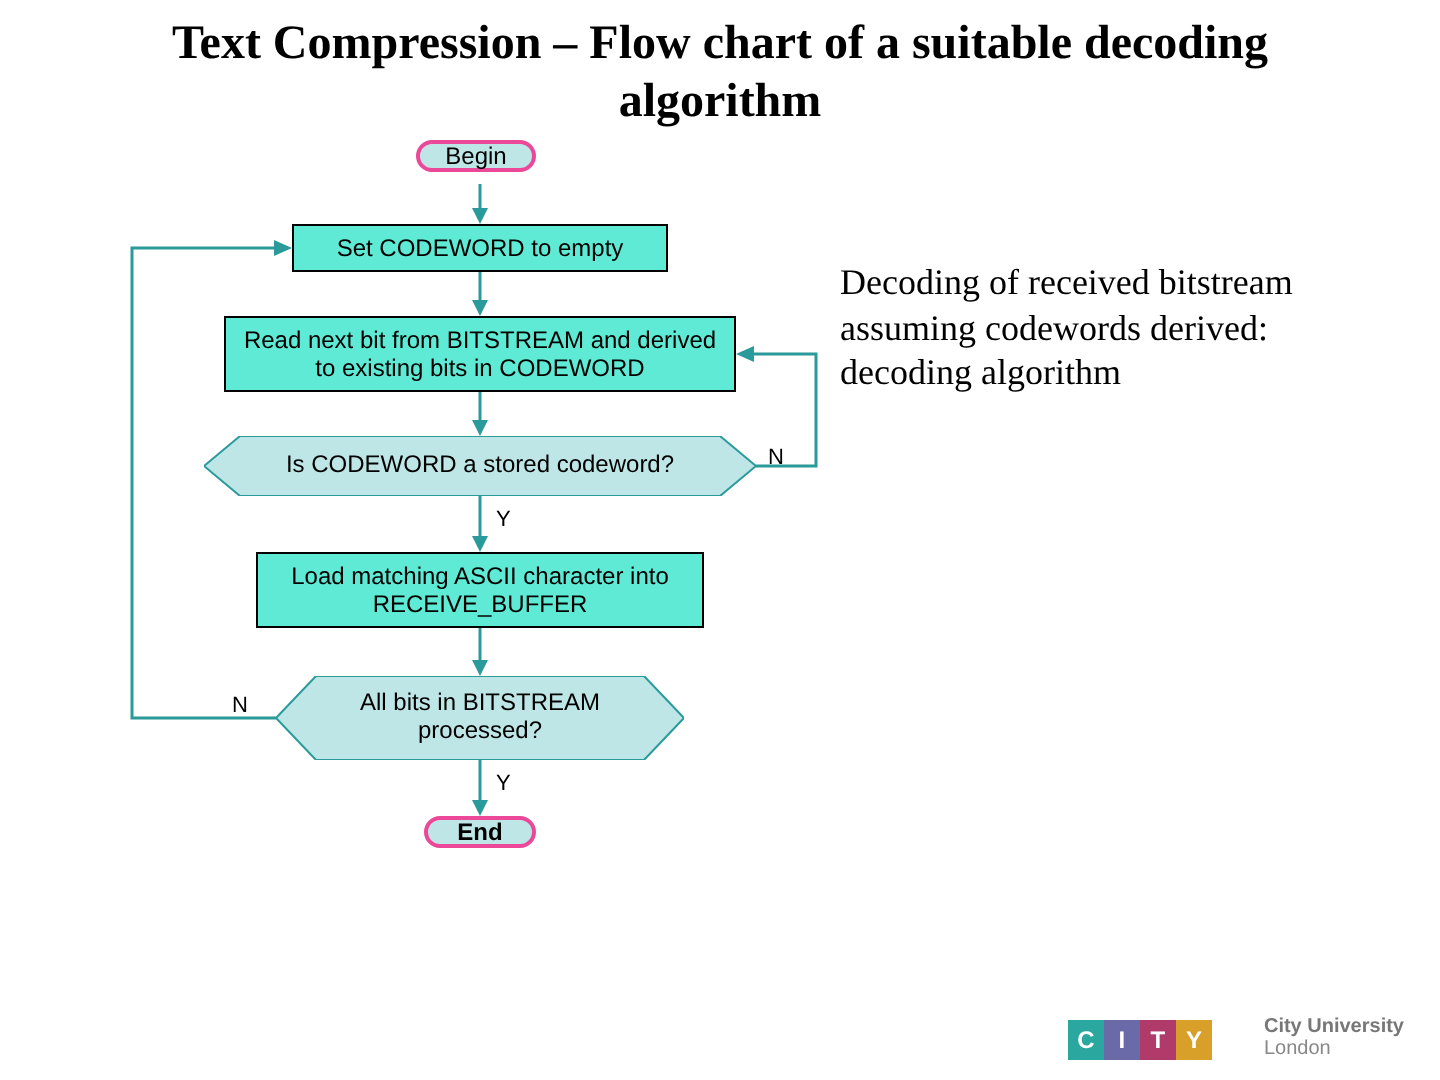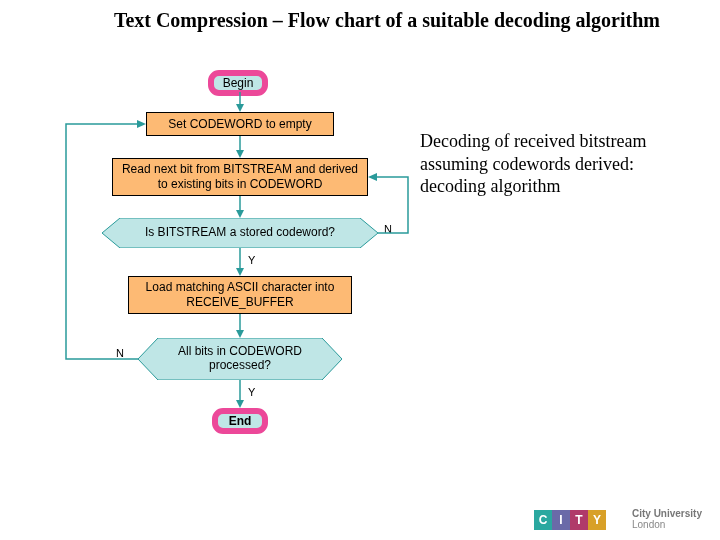--- a/index.html
+++ b/index.html
@@ -5,22 +5,22 @@
   * { box-sizing: border-box; margin: 0; padding: 0; }
   body {
     width: 720px;
     height: 540px;
     background: #fff;
     font-family: "Times New Roman", Times, serif;
     position: relative;
     overflow: hidden;
   }
   .title {
-    text-align: right;
-    font-size: 20px;
+    text-align: center;
+    font-size: 24px;
     font-weight: bold;
     padding: 8px 60px 4px;
     line-height: 1.2;
   }
   .desc {
     position: absolute;
     left: 420px;
     top: 130px;
     width: 280px;
     font-size: 18px;
@@ -38,29 +38,28 @@
     font-family: Arial, Helvetica, sans-serif;
     font-size: 12px;
     text-align: center;
     display: flex;
     align-items: center;
     justify-content: center;
     line-height: 1.2;
   }
   .terminal {
     background: #bfe6e6;
-    border: 6px solid #ec4899;
+    border: 2px solid #ec4899;
     border-radius: 11px;
-    height: 26px;
+    height: 16px;
   }
   .process {
-    background: #fdba74;
+    background: #5eead4;
     border: 1px solid #000;
     padding: 4px 6px;
-    align-items: flex-end;
   }
   .decision {
     position: absolute;
   }
   .decision svg { position: absolute; left: 0; top: 0; }
   .decision .dtext {
     position: absolute;
     left: 0; top: 0; right: 0; bottom: 0;
     display: flex;
     align-items: center;
@@ -135,21 +134,21 @@
 
   <svg class="arrow" style="left:205px; top:126px; width:10px; height:22px;">
     <line x1="5" y1="0" x2="5" y2="16" stroke="#2a9a9a" stroke-width="1.5"></line>
     <polygon points="5,22 1,14 9,14" fill="#2a9a9a"></polygon>
   </svg>
 
   <div class="decision" style="left:72px; top:148px; width:276px; height:30px;">
     <svg width="276" height="30">
       <polygon points="18,0 258,0 276,15 258,30 18,30 0,15" fill="#bfe6e6" stroke="#2a9a9a" stroke-width="1"></polygon>
     </svg>
-    <div class="dtext">Is BITSTREAM a stored codeword?</div>
+    <div class="dtext">Is CODEWORD a stored codeword?</div>
   </div>
 
   <div class="label" style="left:354px; top:153px;">N</div>
   <svg class="arrow" style="left:338px; top:100px; width:48px; height:72px;">
     <polyline points="10,63 40,63 40,7 8,7" fill="none" stroke="#2a9a9a" stroke-width="1.5"></polyline>
     <polygon points="0,7 9,3 9,11" fill="#2a9a9a"></polygon>
   </svg>
 
   <div class="label" style="left:218px; top:184px;">Y</div>
   <svg class="arrow" style="left:205px; top:178px; width:10px; height:28px;">
@@ -163,21 +162,21 @@
 
   <svg class="arrow" style="left:205px; top:244px; width:10px; height:24px;">
     <line x1="5" y1="0" x2="5" y2="18" stroke="#2a9a9a" stroke-width="1.5"></line>
     <polygon points="5,24 1,16 9,16" fill="#2a9a9a"></polygon>
   </svg>
 
   <div class="decision" style="left:108px; top:268px; width:204px; height:42px;">
     <svg width="204" height="42">
       <polygon points="20,0 184,0 204,21 184,42 20,42 0,21" fill="#bfe6e6" stroke="#2a9a9a" stroke-width="1"></polygon>
     </svg>
-    <div class="dtext">All bits in CODEWORD processed?</div>
+    <div class="dtext">All bits in BITSTREAM processed?</div>
   </div>
 
   <div class="label" style="left:86px; top:277px;">N</div>
   <svg class="arrow" style="left:28px; top:48px; width:90px; height:248px;">
     <polyline points="80,241 8,241 8,6 80,6" fill="none" stroke="#2a9a9a" stroke-width="1.5"></polyline>
     <polygon points="88,6 79,2 79,10" fill="#2a9a9a"></polygon>
   </svg>
 
   <div class="label" style="left:218px; top:316px;">Y</div>
   <svg class="arrow" style="left:205px; top:310px; width:10px; height:28px;">

